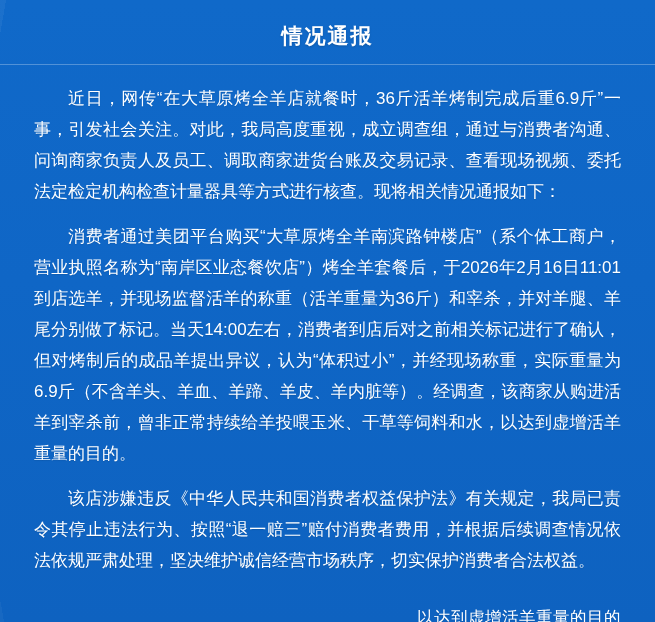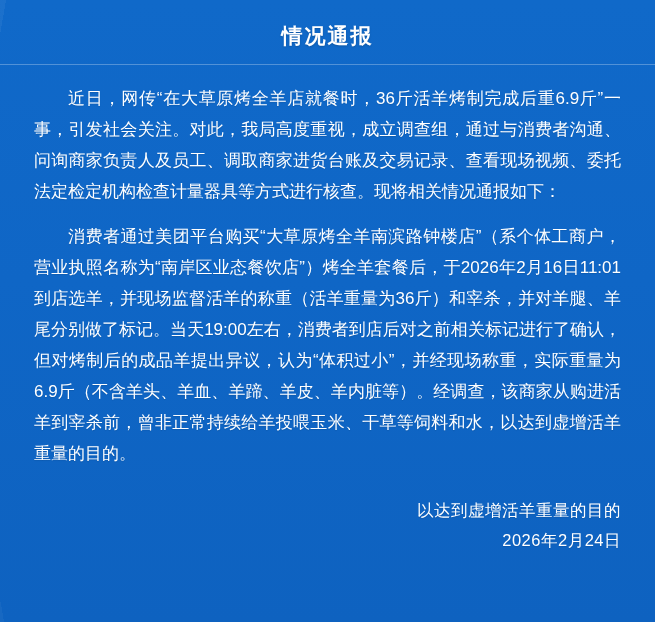--- a/index.html
+++ b/index.html
@@ -79,20 +79,21 @@
 <body>
 
 <div class="page">
   <div class="bg-streaks"></div>
 
   <div class="title">情况通报</div>
   <div class="divider"></div>
 
   <div class="body-wrap">
     <p class="para">近日，网传“在大草原烤全羊店就餐时，36斤活羊烤制完成后重6.9斤”一事，引发社会关注。对此，我局高度重视，成立调查组，通过与消费者沟通、问询商家负责人及员工、调取商家进货台账及交易记录、查看现场视频、委托法定检定机构检查计量器具等方式进行核查。现将相关情况通报如下：</p>
-    <p class="para">消费者通过美团平台购买“大草原烤全羊南滨路钟楼店”（系个体工商户，营业执照名称为“南岸区业态餐饮店”）烤全羊套餐后，于2026年2月16日11:01到店选羊，并现场监督活羊的称重（活羊重量为36斤）和宰杀，并对羊腿、羊尾分别做了标记。当天19:00左右，消费者到店后对之前相关标记进行了确认，但对烤制后的成品羊提出异议，认为“体积过小”，并经现场称重，实际重量为6.9斤（不含羊头、羊血、羊蹄、羊皮、羊内脏等）。经调查，该商家从购进活羊到宰杀前，曾非正常持续给羊投喂玉米、干草等饲料和水，以达到虚增活羊重量的目的。</p>
+    <p class="para">消费者通过美团平台购买“大草原烤全羊南滨路钟楼店”（系个体工商户，营业执照名称为“南岸区业态餐饮店”）烤全羊套餐后，于2026年2月16日11:01到店选羊，并现场监督活羊的称重（活羊重量为36斤）和宰杀，并对羊腿、羊尾分别做了标记。当天14:00左右，消费者到店后对之前相关标记进行了确认，但对烤制后的成品羊提出异议，认为“体积过小”，并经现场称重，实际重量为6.9斤（不含羊头、羊血、羊蹄、羊皮、羊内脏等）。经调查，该商家从购进活羊到宰杀前，曾非正常持续给羊投喂玉米、干草等饲料和水，以达到虚增活羊重量的目的。</p>
+    <p class="para">该店涉嫌违反《中华人民共和国消费者权益保护法》有关规定，我局已责令其停止违法行为、按照“退一赔三”赔付消费者费用，并根据后续调查情况依法依规严肃处理，坚决维护诚信经营市场秩序，切实保护消费者合法权益。</p>
   </div>
 
   <div class="sign">
     <div>以达到虚增活羊重量的目的</div>
     <div>2026年2月24日</div>
   </div>
 </div>
 
 </body></html>

